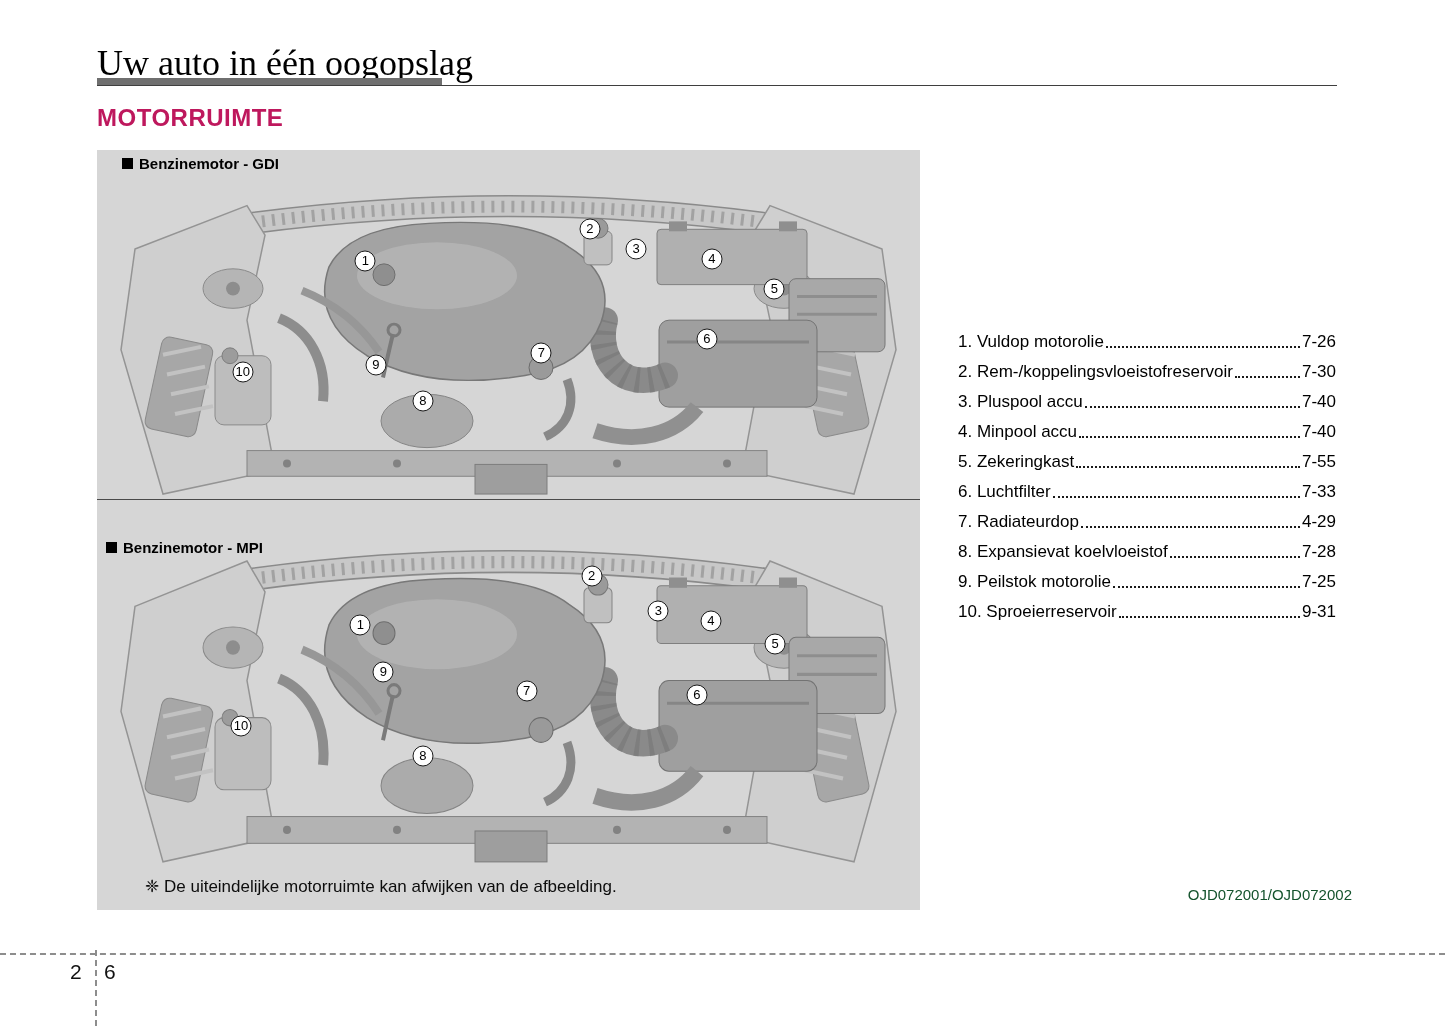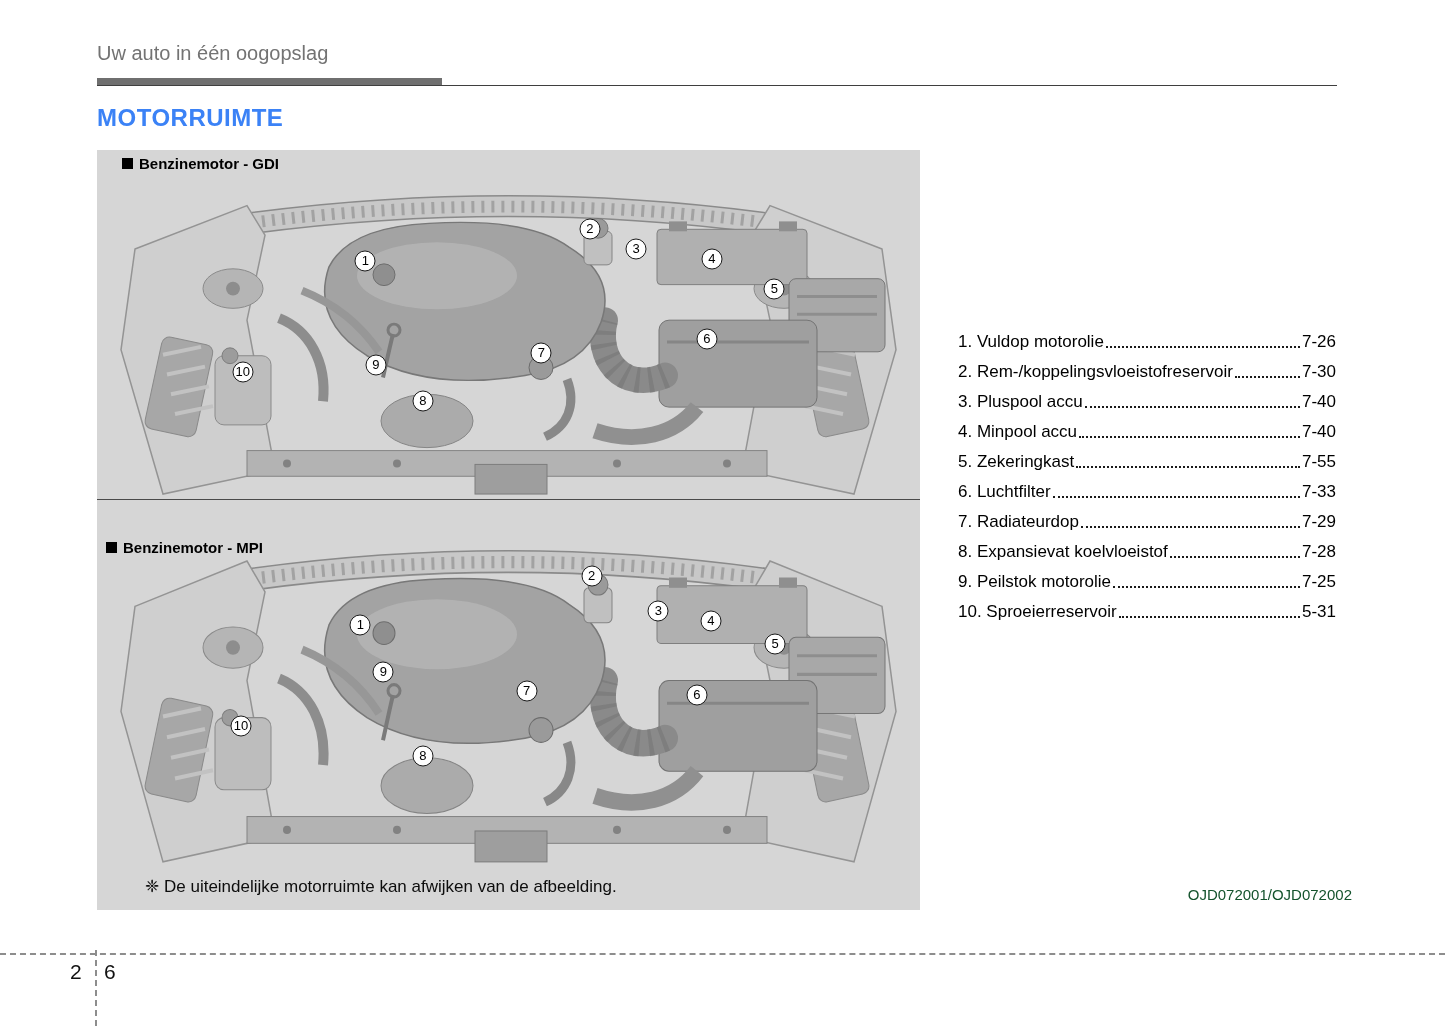--- a/index.html
+++ b/index.html
@@ -2,27 +2,27 @@
 <html><head>
 <meta charset="utf-8">
 <style>
   html,body{margin:0;padding:0;}
   body{
     width:1445px;height:1026px;position:relative;background:#ffffff;
     font-family:"Liberation Sans",sans-serif;color:#000;overflow:hidden;
   }
   .header-title{
     position:absolute;left:97px;top:42px;
-    font-family:Liberation Sans, sans-serif;font-size:20px;color:#737373;
+    font-family:Liberation Serif, serif;font-size:36px;color:#000000;
   }
   .title-bar{position:absolute;left:97px;top:78px;width:345px;height:8px;background:#6f6f6f;}
   .title-rule{position:absolute;left:97px;top:85px;width:1240px;height:1px;background:#3f3f3f;}
   .section-title{
     position:absolute;left:97px;top:104px;
-    font-size:24px;font-weight:bold;letter-spacing:.5px;color:#3b82f6;
+    font-size:24px;font-weight:bold;letter-spacing:.5px;color:#be185d;
   }
   .figure{
     position:absolute;left:97px;top:150px;width:823px;height:760px;
     background:#d6d6d6;
   }
   .diagram-label{
     position:absolute;left:9px;display:flex;align-items:center;gap:6px;
     font-size:15px;font-weight:bold;color:#000;
   }
   .label-gdi{top:5px;padding-left:16px;}
@@ -207,36 +207,36 @@
         <span class="legend-page">7-55</span>
       </div>
       <div class="legend-item">
         <span class="legend-label">6. Luchtfilter</span>
         <span class="leader"></span>
         <span class="legend-page">7-33</span>
       </div>
       <div class="legend-item">
         <span class="legend-label">7. Radiateurdop</span>
         <span class="leader"></span>
-        <span class="legend-page">7-29</span>
+        <span class="legend-page">4-29</span>
       </div>
       <div class="legend-item">
         <span class="legend-label">8. Expansievat koelvloeistof</span>
         <span class="leader"></span>
         <span class="legend-page">7-28</span>
       </div>
       <div class="legend-item">
         <span class="legend-label">9. Peilstok motorolie</span>
         <span class="leader"></span>
         <span class="legend-page">7-25</span>
       </div>
       <div class="legend-item">
         <span class="legend-label">10. Sproeierreservoir</span>
         <span class="leader"></span>
-        <span class="legend-page">5-31</span>
+        <span class="legend-page">9-31</span>
       </div>
     </div>
 
   <div class="footer-rule"></div>
   <div class="page-num-left">2</div>
   <div class="page-num-divider"></div>
   <div class="page-num-right">6</div>
 
 </div>
 

